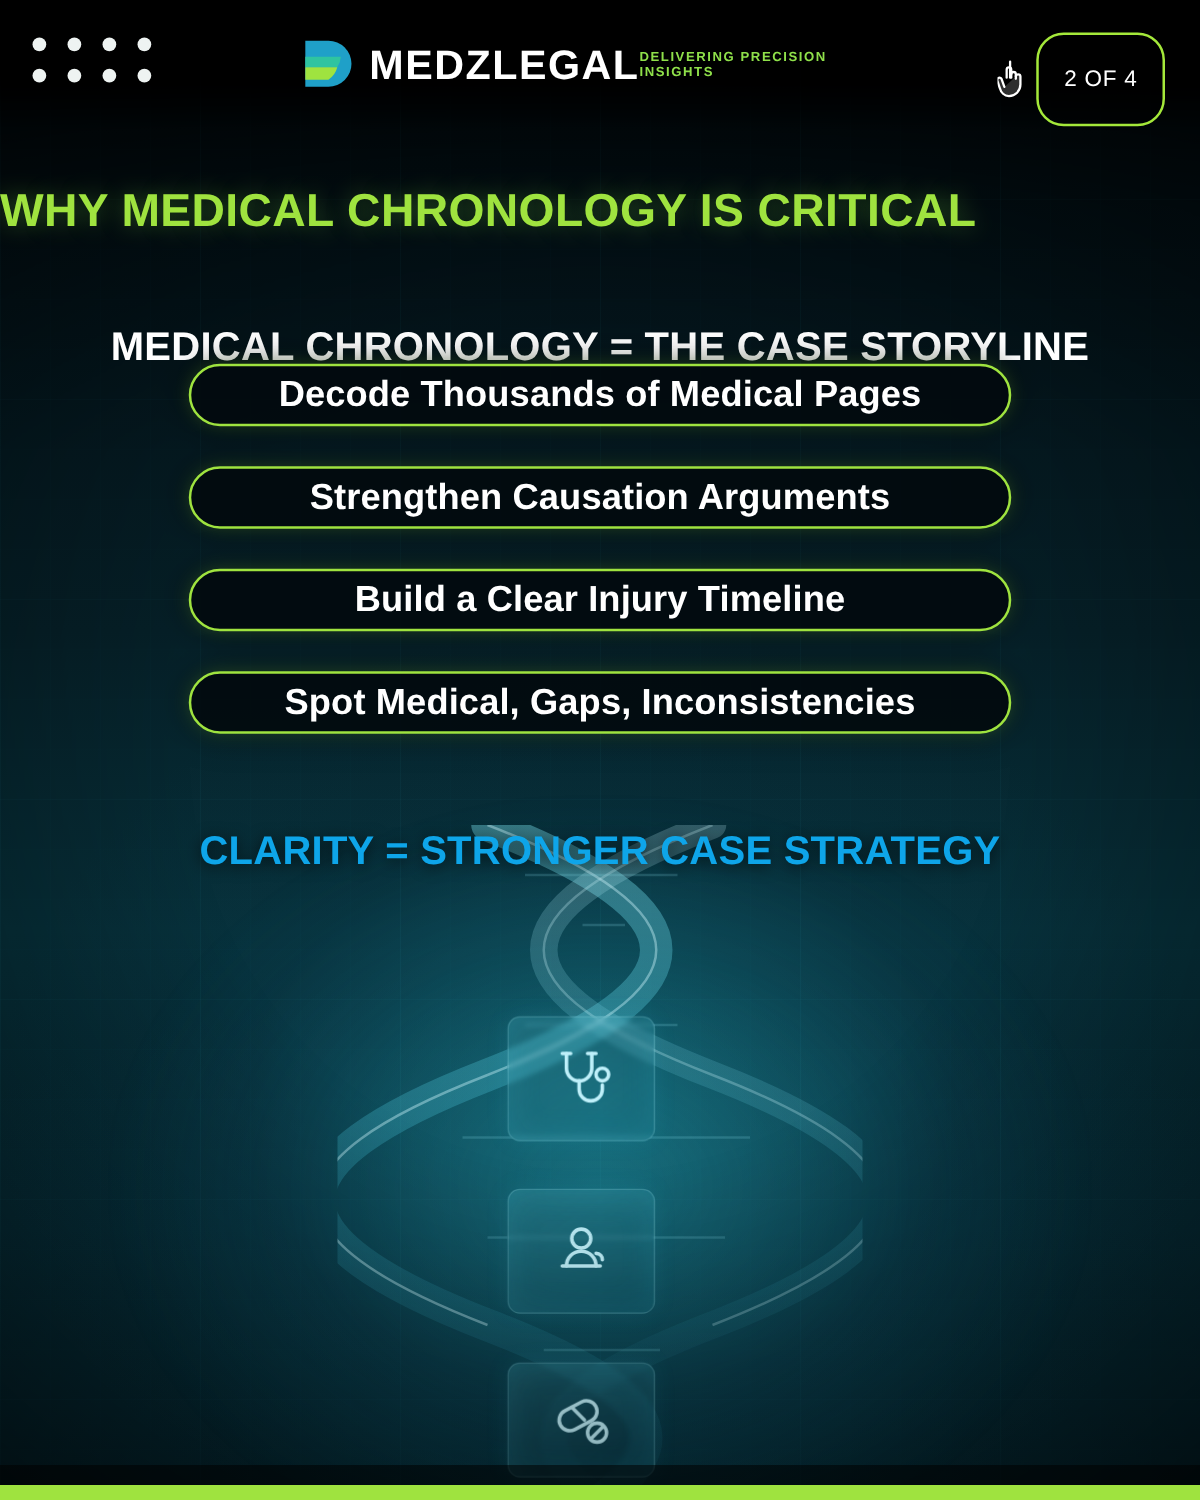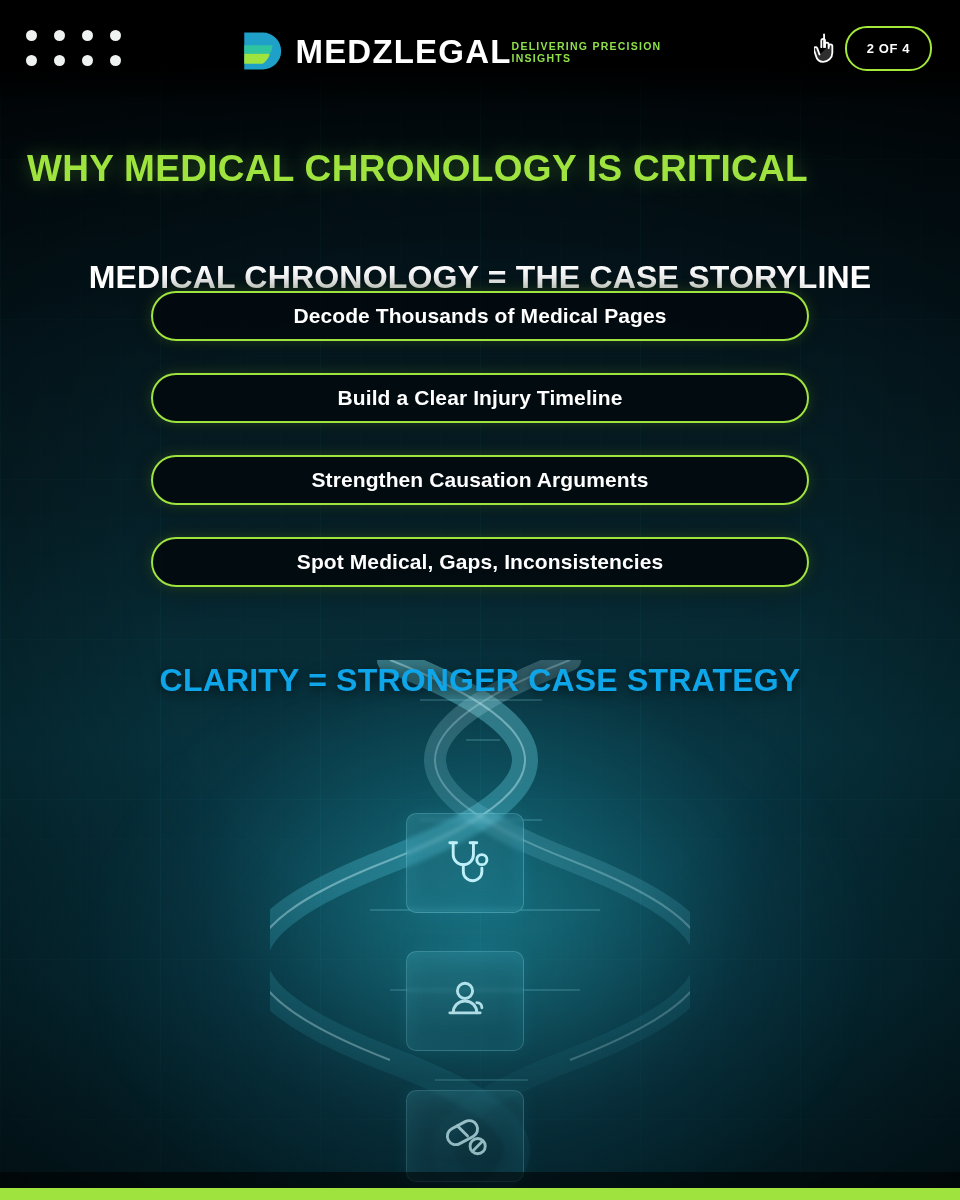--- a/index.html
+++ b/index.html
@@ -145,41 +145,41 @@
     position: absolute;
     right: 28px; top: 26px;
     display: flex;
     align-items: center;
     gap: 9px;
   }
   .hand-icon { width: 22px; height: 34px; }
   .counter {
     border: 2px solid #a4e83a;
     border-radius: 22px;
-    padding: 13px 20px;
+    padding: 25px 20px;
     color: #ffffff;
-    font-size: 13px;
-    font-weight: bold;
+    font-size: 18px;
+    font-weight: normal;
     letter-spacing: 0.6px;
     background: rgba(0,0,0,0.35);
   }
 
   
   .content {
     position: absolute;
     left: 0; top: 0;
     width: 960px;
     z-index: 5;
   }
 
   .title-main {
     position: absolute;
     top: 148px;
     width: 808px;
-    text-align: right;
+    text-align: left;
     color: #9fe33f;
     font-size: 37px;
     font-weight: bold;
     letter-spacing: 0.3px;
     text-shadow: 0 0 18px rgba(130,220,70,0.35);
   }
   .title-sub {
     position: absolute;
     top: 219px;
     width: 960px;
@@ -200,21 +200,21 @@
     border: 2px solid #9fe33f;
     border-radius: 26px;
     background: rgba(2,10,14,0.92);
     display: flex;
     align-items: center;
     justify-content: center;
     box-shadow: 0 0 14px rgba(140,225,70,0.22), 0 0 26px rgba(0,0,0,0.6);
   }
   .pill span {
     color: #ffffff;
-    font-size: 21px;
+    font-size: 29px;
     font-weight: bold;
     letter-spacing: 0.1px;
   }
 
   .footer-line {
     position: absolute;
     top: 662px;
     width: 960px;
     text-align: center;
     color: #0ea5e9;
@@ -345,24 +345,24 @@
 
   <div class="content">
     <div class="title-main">WHY MEDICAL CHRONOLOGY IS CRITICAL</div>
     <div class="title-sub">MEDICAL CHRONOLOGY = THE CASE STORYLINE</div>
 
     <div class="pills">
       <div class="pill">
         <span>Decode Thousands of Medical Pages</span>
       </div>
       <div class="pill">
+        <span>Strengthen Causation Arguments</span>
+      </div>
+      <div class="pill">
         <span>Build a Clear Injury Timeline</span>
-      </div>
-      <div class="pill">
-        <span>Strengthen Causation Arguments</span>
       </div>
       <div class="pill">
         <span>Spot Medical, Gaps, Inconsistencies</span>
       </div>
     </div>
 
     <div class="footer-line">CLARITY = STRONGER CASE STRATEGY</div>
   </div>
 
   <div class="bottom-bar-dark"></div>

